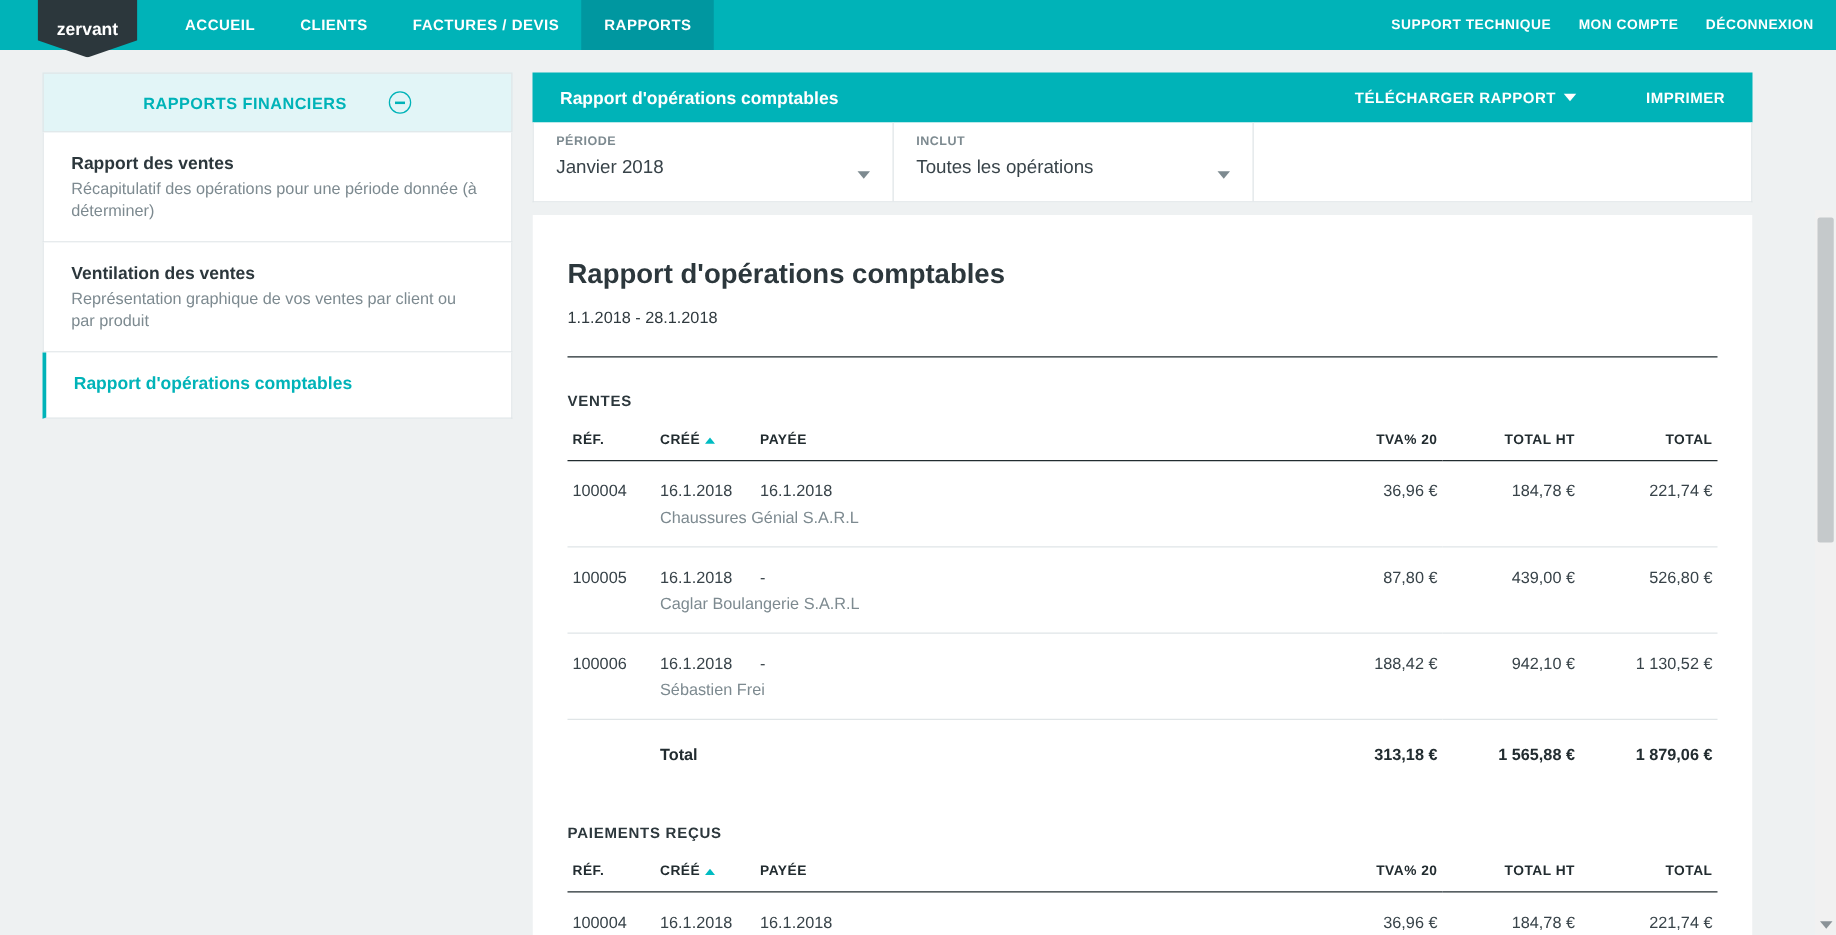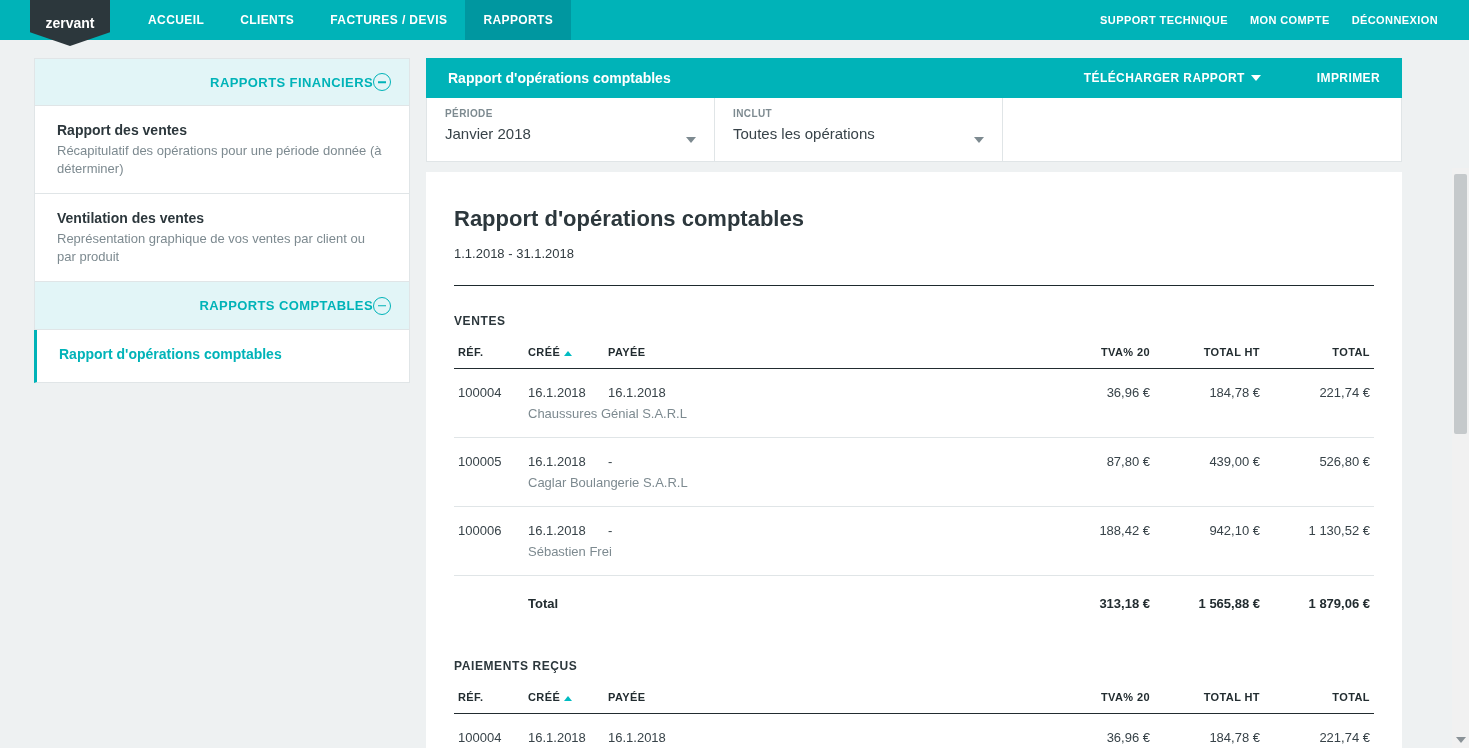--- a/index.html
+++ b/index.html
@@ -43,37 +43,37 @@
     font-weight:600;font-size:14px;
     color:#fff;
   }
   .nav{display:flex;align-items:stretch;margin-left:20px;}
   .nav a{
     padding:17px 18px;display:flex;align-items:center;
     color:#fff;text-decoration:none;font-weight:700;font-size:12px;letter-spacing:0.4px;
   }
   .nav a.active{background:var(--teal-dark);}
   .spacer{flex:1;}
-  .rightnav{display:flex;align-items:center;gap:22px;padding-right:31px;}
+  .rightnav{display:flex;align-items:center;gap:22px;padding-right:18px;}
   .rightnav a{color:#fff;text-decoration:none;font-weight:700;font-size:11px;letter-spacing:0.4px;}
 
   
   .page{display:flex;align-items:flex-start;gap:0;}
   .sidebar{
     width:426px;
     padding:18px 16px 0 34px;
   }
   .section-head{
     background:var(--teal-pale);
     border:1px solid var(--border);
     height:48px;
-    display:flex;align-items:center;justify-content:flex-end;
+    display:flex;align-items:center;justify-content:center;
     padding:0 18px;
     color:var(--teal);
-    font-weight:800;font-size:13px;letter-spacing:0.4px;
+    font-weight:800;font-size:13px;letter-spacing:0.4px;gap:34px;
   }
   .collapse-btn{
     width:18px;height:18px;border-radius:50%;
     border:1.5px solid var(--teal);
     position:relative;
   }
   .collapse-btn::after{content:"";position:absolute;left:4px;right:4px;top:50%;height:1.5px;background:var(--teal);transform:translateY(-50%);}
   .side-item{
     background:#fff;border:1px solid var(--border);border-top:0;
     padding:16px 22px;
@@ -192,24 +192,20 @@
     </div>
     <div class="side-item">
       <div class="title">Rapport des ventes</div>
       <div class="desc">Récapitulatif des opérations pour une période donnée (à déterminer)</div>
     </div>
     <div class="side-item">
       <div class="title">Ventilation des ventes</div>
       <div class="desc">Représentation graphique de vos ventes par client ou par produit</div>
     </div>
 
-    <div class="section-head" style="border-top:0">
-      <span>RAPPORTS COMPTABLES</span>
-      <span class="collapse-btn"></span>
-    </div>
     <div class="side-item active">
       <div class="title">Rapport d'opérations comptables</div>
     </div>
   </aside>
 
   <section class="main">
     <div class="main-head">
       <div class="title">Rapport d'opérations comptables</div>
       <div class="actions">
         <a href="#">
@@ -229,21 +225,21 @@
       <div class="filter">
         <div class="lbl">INCLUT</div>
         <div class="val">Toutes les opérations</div>
         <span class="caret-down"></span>
       </div>
     </div>
 
     <div class="report-wrap">
       <div class="report">
         <h1>Rapport d'opérations comptables</h1>
-        <div class="date-range">1.1.2018 - 31.1.2018</div>
+        <div class="date-range">1.1.2018 - 28.1.2018</div>
         <div class="hr"></div>
 
         <div class="group-title">VENTES</div>
         <table class="data">
           <colgroup>
             <col style="width:70px">
               <col style="width:80px">
               <col>
               <col style="width:110px">
               <col style="width:110px">

